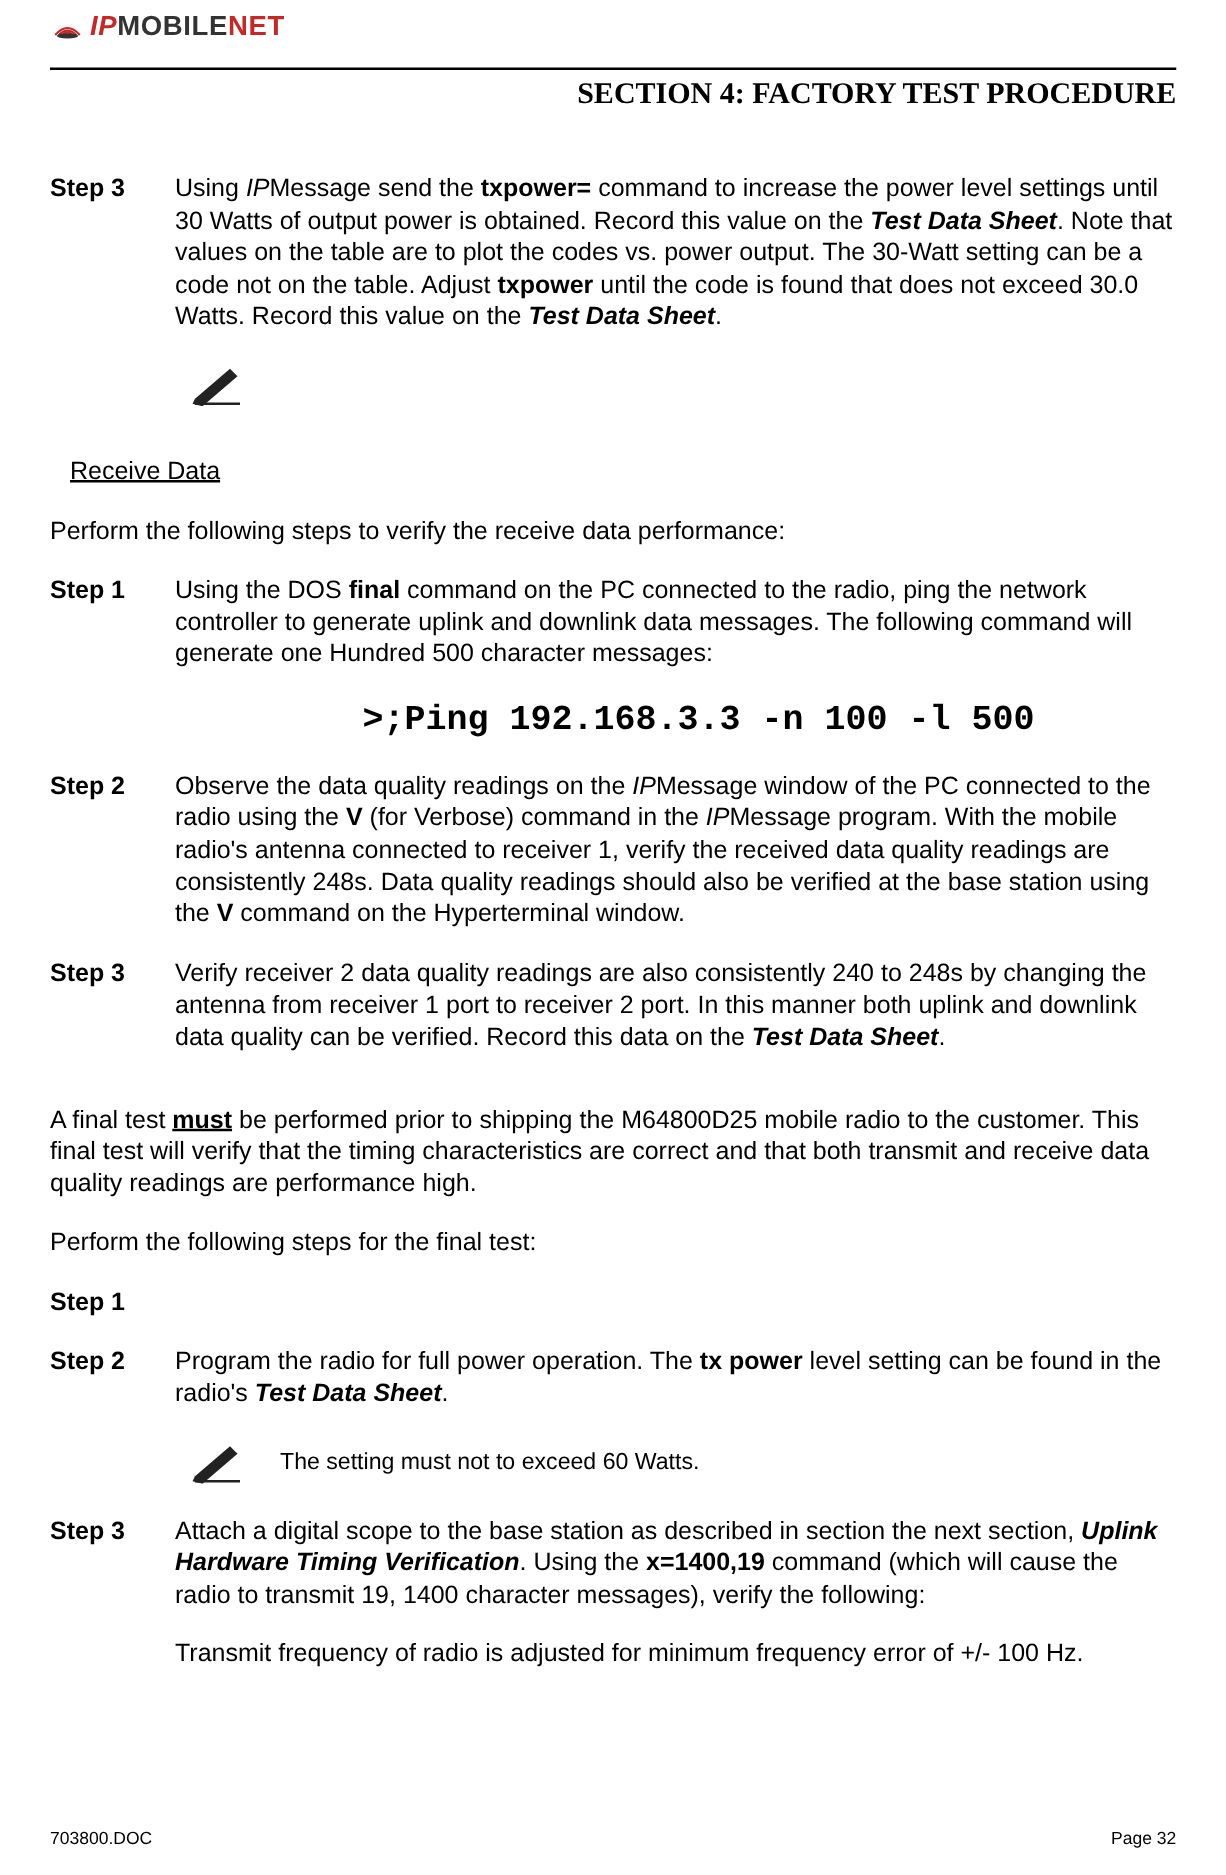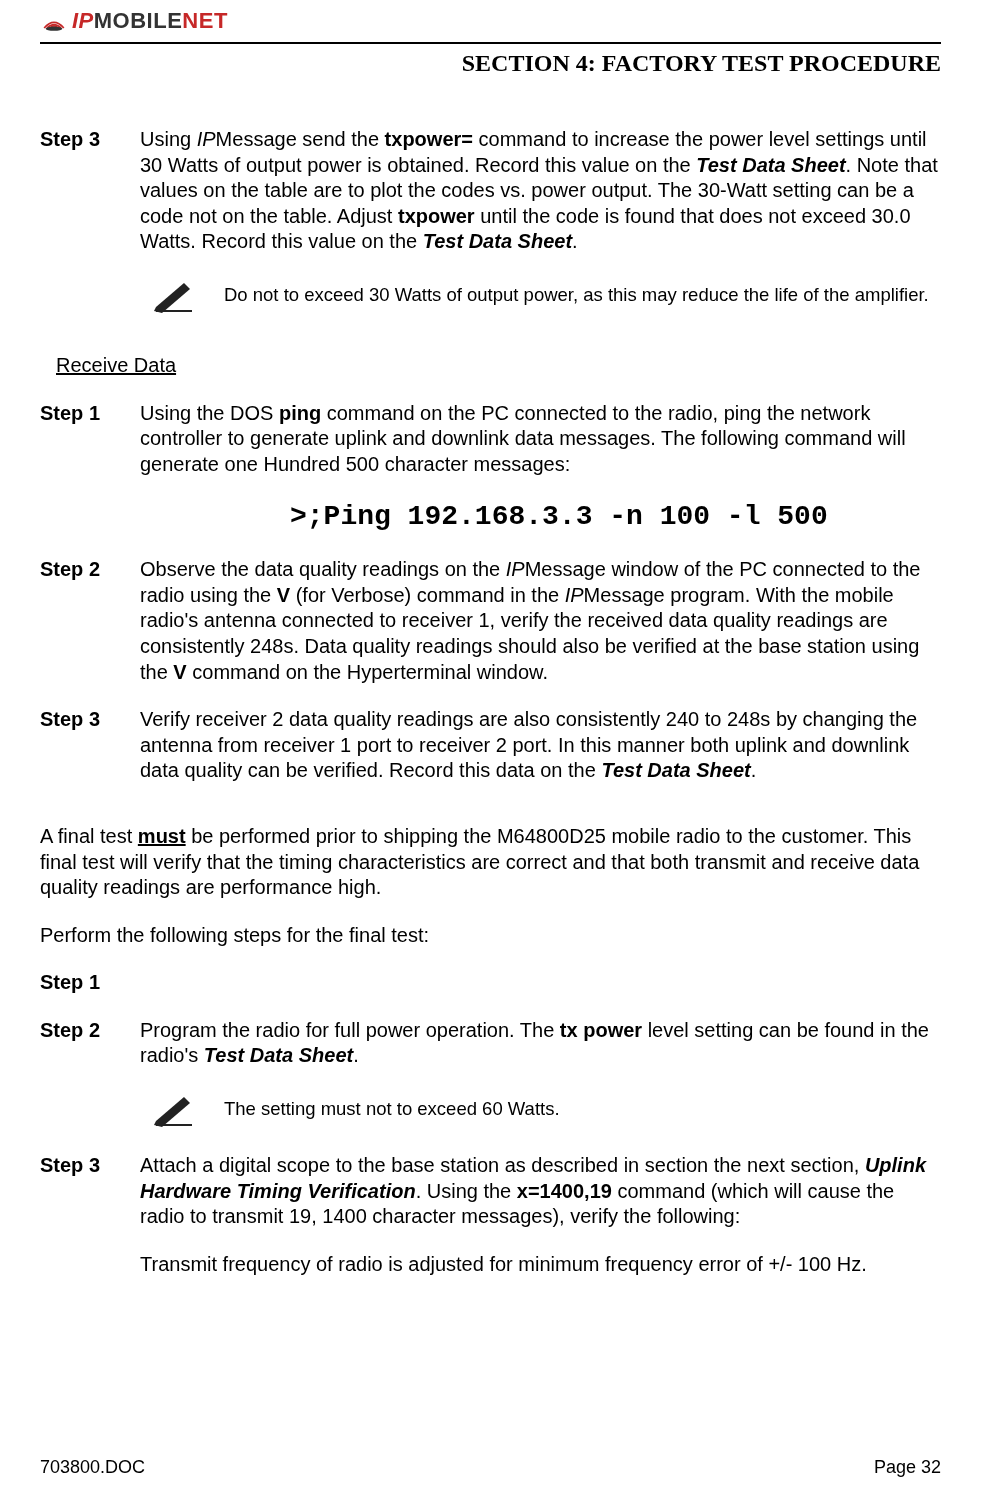--- a/index.html
+++ b/index.html
@@ -14,21 +14,21 @@
     width: 981px;
     height: 1500px;
     position: relative;
     box-sizing: border-box;
     padding: 8px 40px 0 40px;
   }
   .header-row {
     display: flex;
     align-items: flex-end;
     justify-content: space-between;
-    padding-bottom: 8px;
+    padding-bottom: 20px;
   }
   .logo {
     display: flex;
     align-items: center;
     gap: 4px;
   }
   .logo-sat {
     width: 28px;
     height: 24px;
   }
@@ -97,21 +97,21 @@
     text-align: left;
     margin: 0 0 22px 250px;
   }
   .footer {
     position: absolute;
     bottom: 22px;
     left: 40px;
     right: 40px;
     display: flex;
     justify-content: space-between;
-    font-size: 18px;
+    font-size: 14px;
   }
   b { font-weight: bold; }
   .ubold { font-weight: bold; text-decoration: underline; }
   i { font-style: italic; }
   .bi { font-weight: bold; font-style: italic; }
 </style>
 </head>
 <body>
 
 <div class="page">
@@ -137,29 +137,29 @@
       <div class="step-text">
         <span>Using </span><i>IP</i><span>Message send the </span><b>txpower=</b><span> command to increase the power level settings until 30 Watts of output power is obtained.  Record this value on the </span><span class="bi">Test Data Sheet</span><span>.  Note that values on the table are to plot the codes vs. power output.  The 30-Watt setting can be a code not on the table. Adjust </span><b>txpower</b><span> until the code is found that does not exceed 30.0 Watts.  Record this value on the </span><span class="bi">Test Data Sheet</span><span>.</span>
       </div>
     </div>
 
     <div class="note-row">
       <svg class="note-icon" viewBox="0 0 48 36">
         <path d="M6 30 L34 6 L40 12 L12 36 L4 34 Z" fill="#222"></path>
         <path d="M6 34 L42 34" stroke="#222" stroke-width="2"></path>
       </svg>
-      <div class="note-text">Do not to exceed 30 Watts of output power, as this may reduce the life of the amplifier.</div>
     </div>
 
     <div class="subhead">Receive Data</div>
+    <div class="para">Perform the following steps to verify the receive data performance:</div>
 
     <div class="step">
       <div class="step-label">Step 1</div>
       <div class="step-text">
-        <span>Using the DOS </span><b>ping</b><span> command on the PC connected to the radio, ping the network controller to generate uplink and downlink data messages.  The following command will generate one Hundred 500 character messages:</span>
+        <span>Using the DOS </span><b>final</b><span> command on the PC connected to the radio, ping the network controller to generate uplink and downlink data messages.  The following command will generate one Hundred 500 character messages:</span>
       </div>
     </div>
 
     <div class="mono-cmd">&gt;;Ping 192.168.3.3 -n 100 -l 500</div>
 
     <div class="step">
       <div class="step-label">Step 2</div>
       <div class="step-text">
         <span>Observe the data quality readings on the </span><i>IP</i><span>Message window of the PC connected to the radio using the </span><b>V</b><span> (for Verbose) command in the </span><i>IP</i><span>Message program.  With the mobile radio's antenna connected to receiver 1, verify the received data quality readings are consistently 248s.  Data quality readings should also be verified at the base station using the </span><b>V</b><span> command on the Hyperterminal window.</span>
       </div>

